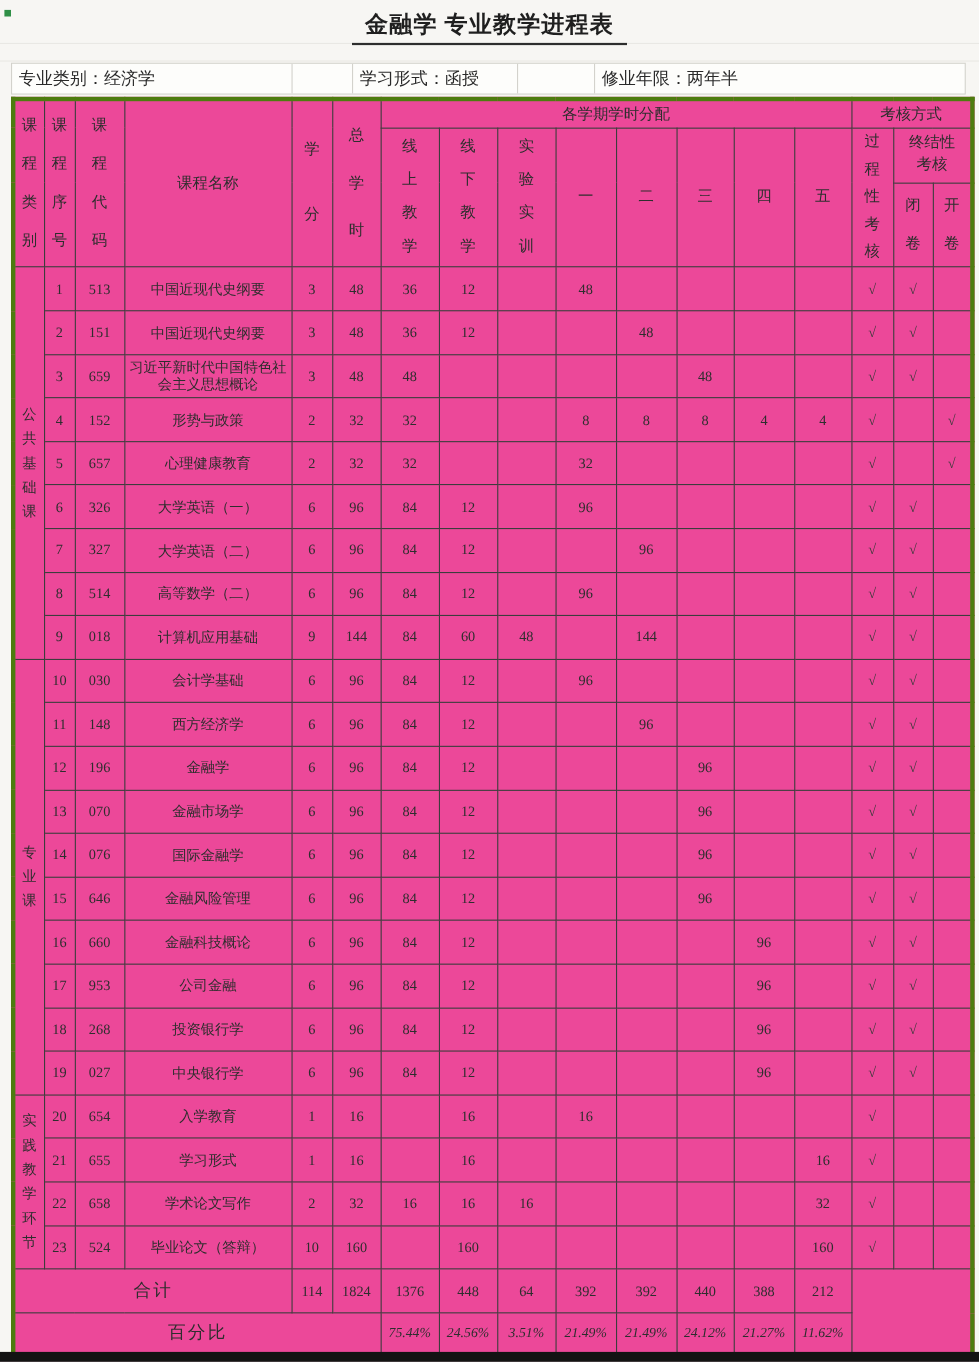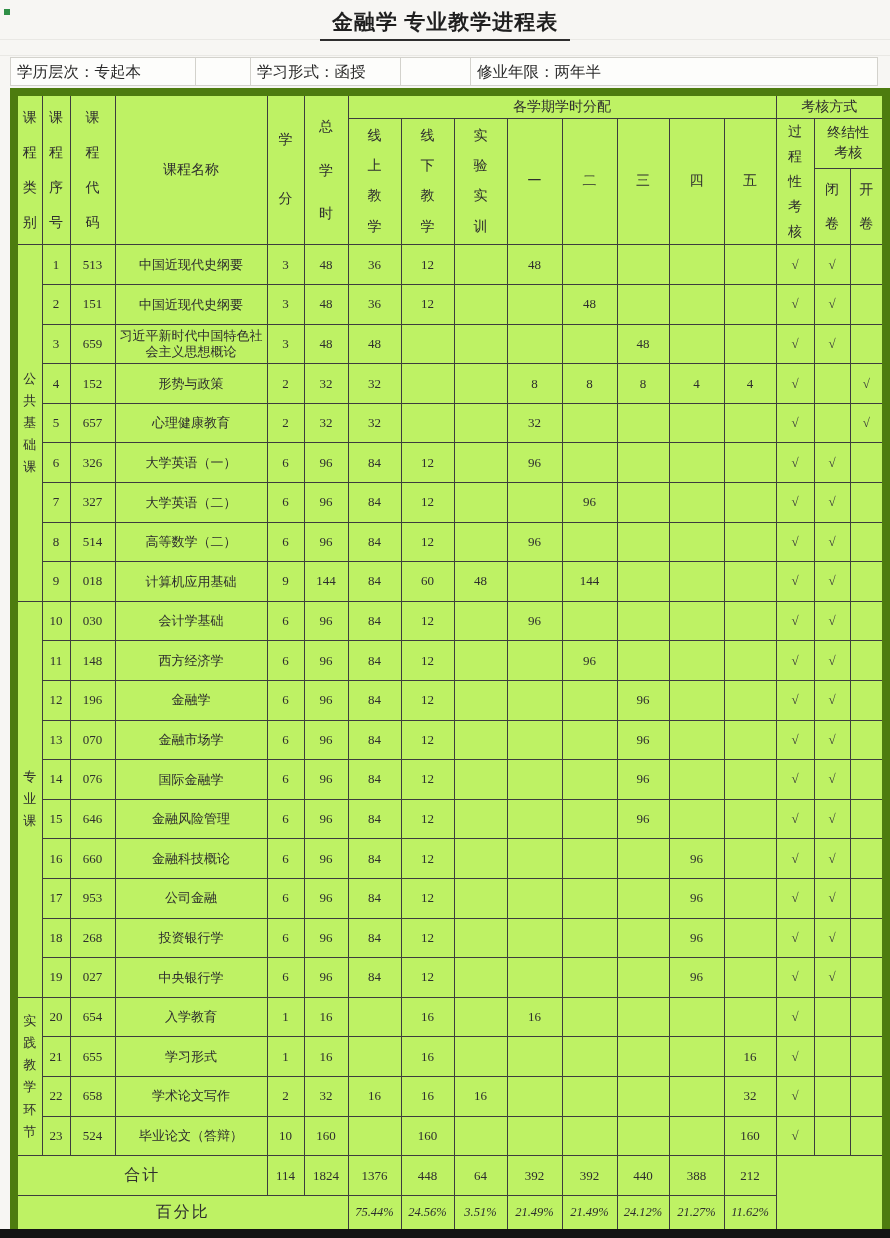--- a/index.html
+++ b/index.html
@@ -25,21 +25,21 @@
     border-right:1px solid #d3d2cc;box-sizing:border-box;
     font-size:15.5px;line-height:27px;text-align:left;padding-left:6px;
     white-space:nowrap;overflow:hidden;color:#2a2a2a;
   }
   .info-cell:last-child{border-right:none;}
   .iw0{width:255px}.iw1{width:185px}.iw2{width:55px;padding-left:0}
   .iw3{width:150px}.iw4{width:70px;padding-left:0}.iw5{width:153px}
   .table-wrap{position:absolute;top:88px;left:10px;}
   table{
     border-collapse:collapse;table-layout:fixed;width:868px;
-    background:#bef264;border:8px solid #4d7c0f;
+    background:#ec4899;border:4px solid #4d7c0f;
   }
   th,td{
     border:1px solid #3d3d3d;text-align:center;vertical-align:middle;
     padding:0;font-weight:normal;color:#2e2e2e;overflow:hidden;
   }
   th{font-size:14px;}
   td{font-size:13px;}
   tr.h-top{height:26px}
   tr.h-mid{height:50px}
   tr.h-bot{height:76px}
@@ -69,21 +69,21 @@
 
 <div class="artifact"></div>
 <div class="faint-line fl1"></div>
 <div class="faint-line fl2"></div>
 
 <div class="title-wrap">
   <span class="page-title">金融学 专业教学进程表</span>
 </div>
 
 <div class="info-row">
-  <div class="info-cell iw1">学历层次：专起本</div>
+  <div class="info-cell iw0">专业类别：经济学</div>
   <div class="info-cell iw2"></div>
   <div class="info-cell iw3">学习形式：函授</div>
   <div class="info-cell iw4"></div>
   <div class="info-cell iw5">修业年限：两年半</div>
 </div>
 
 <div class="table-wrap">
 <table>
   <colgroup>
     <col style="width:28px">

